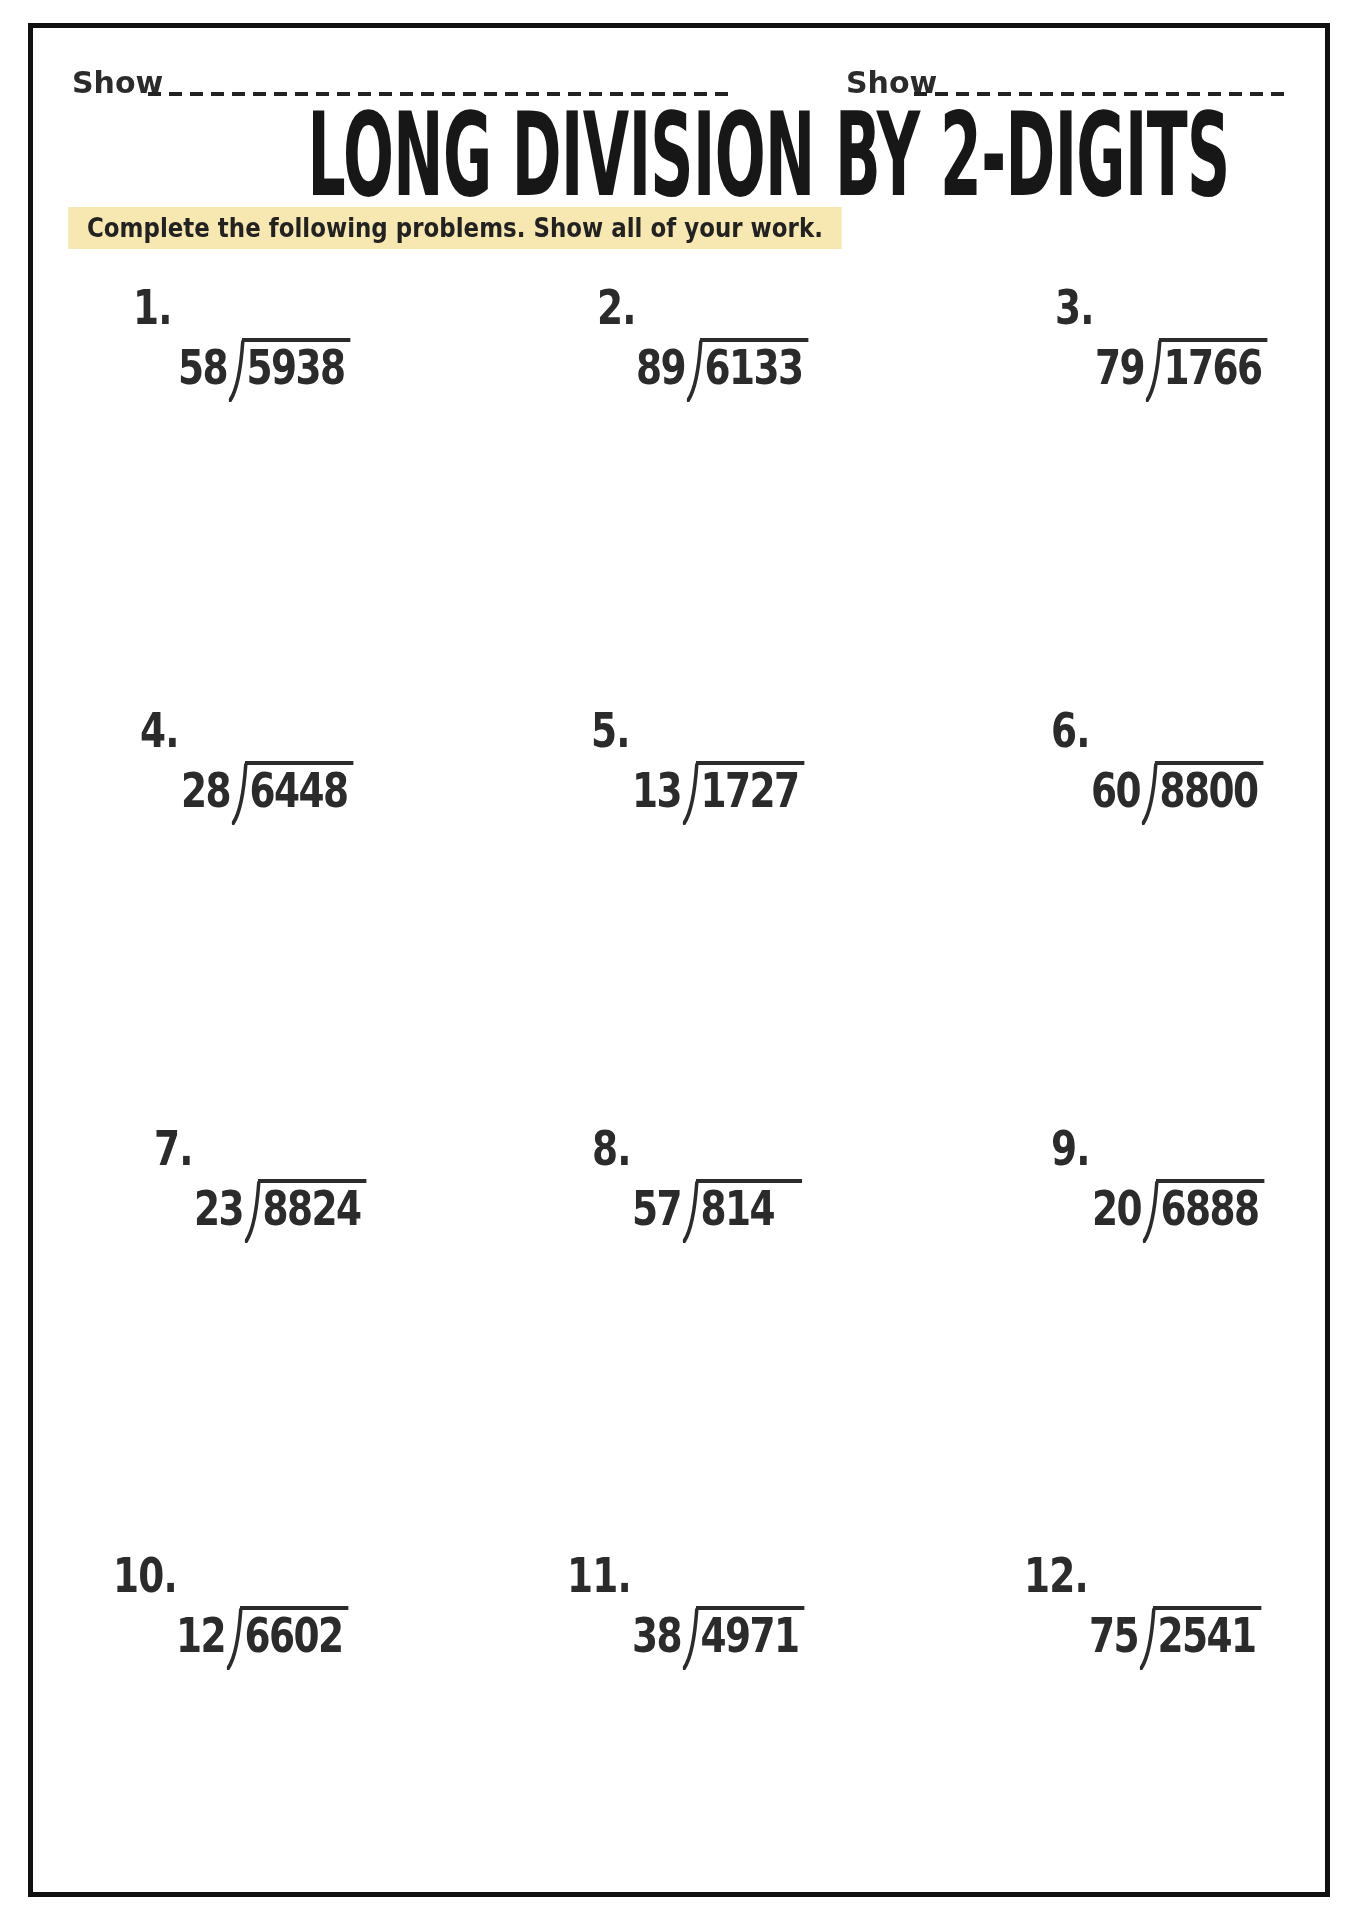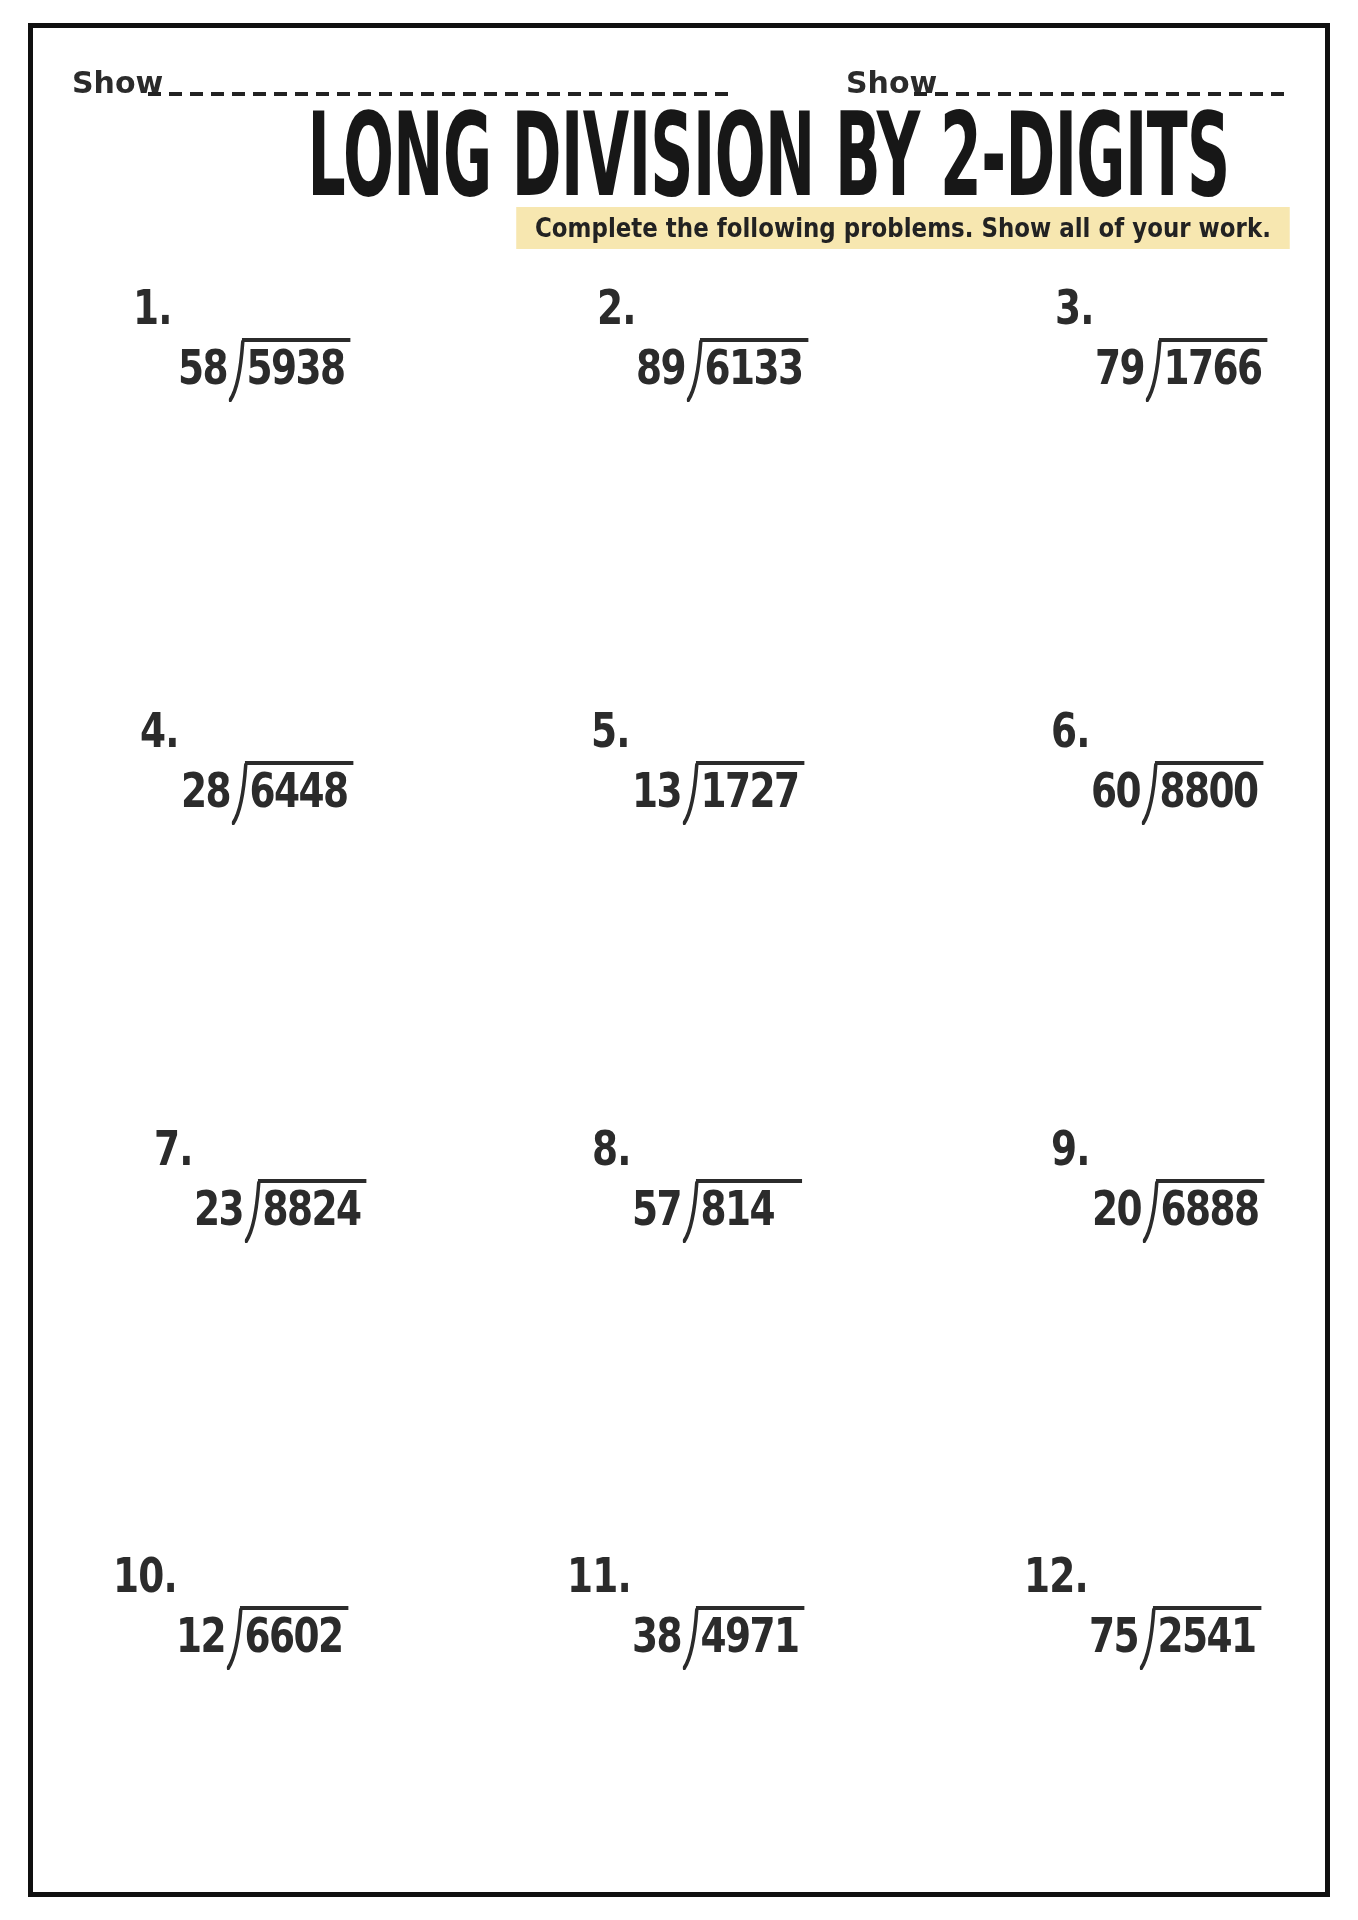--- a/index.html
+++ b/index.html
@@ -24,21 +24,21 @@
     background:repeating-linear-gradient(90deg,#222 0 13px,transparent 13px 21px);
   }
   .name-line{left:148px;width:583px;}
   .date-line{left:914px;width:376px;}
   .title-wrap{position:absolute;left:0;top:98px;width:100%;text-align:left;}
   .title{
     display:inline-block;font-size:100px;font-weight:800;line-height:1;
     letter-spacing:-1px;color:#171717;white-space:nowrap;
     transform:scale(0.60,1.15);transform-origin:top center;
   }
-  .subtitle-wrap{position:absolute;left:0;top:207px;width:100%;text-align:right;}
+  .subtitle-wrap{position:absolute;left:0;top:207px;width:100%;text-align:left;}
   .subtitle{
     display:inline-block;font-size:27px;font-weight:700;line-height:1.2;
     background:#f7e7b0;color:#222;padding:5px 22px;white-space:nowrap;
     transform:scaleX(0.85);transform-origin:top center;
   }
   
   .problem{position:absolute;width:0;height:0;}
   .pnum{
     position:absolute;left:0;top:0;font-size:48px;font-weight:600;line-height:1;
     letter-spacing:-1px;transform:scaleX(0.78);transform-origin:left top;

